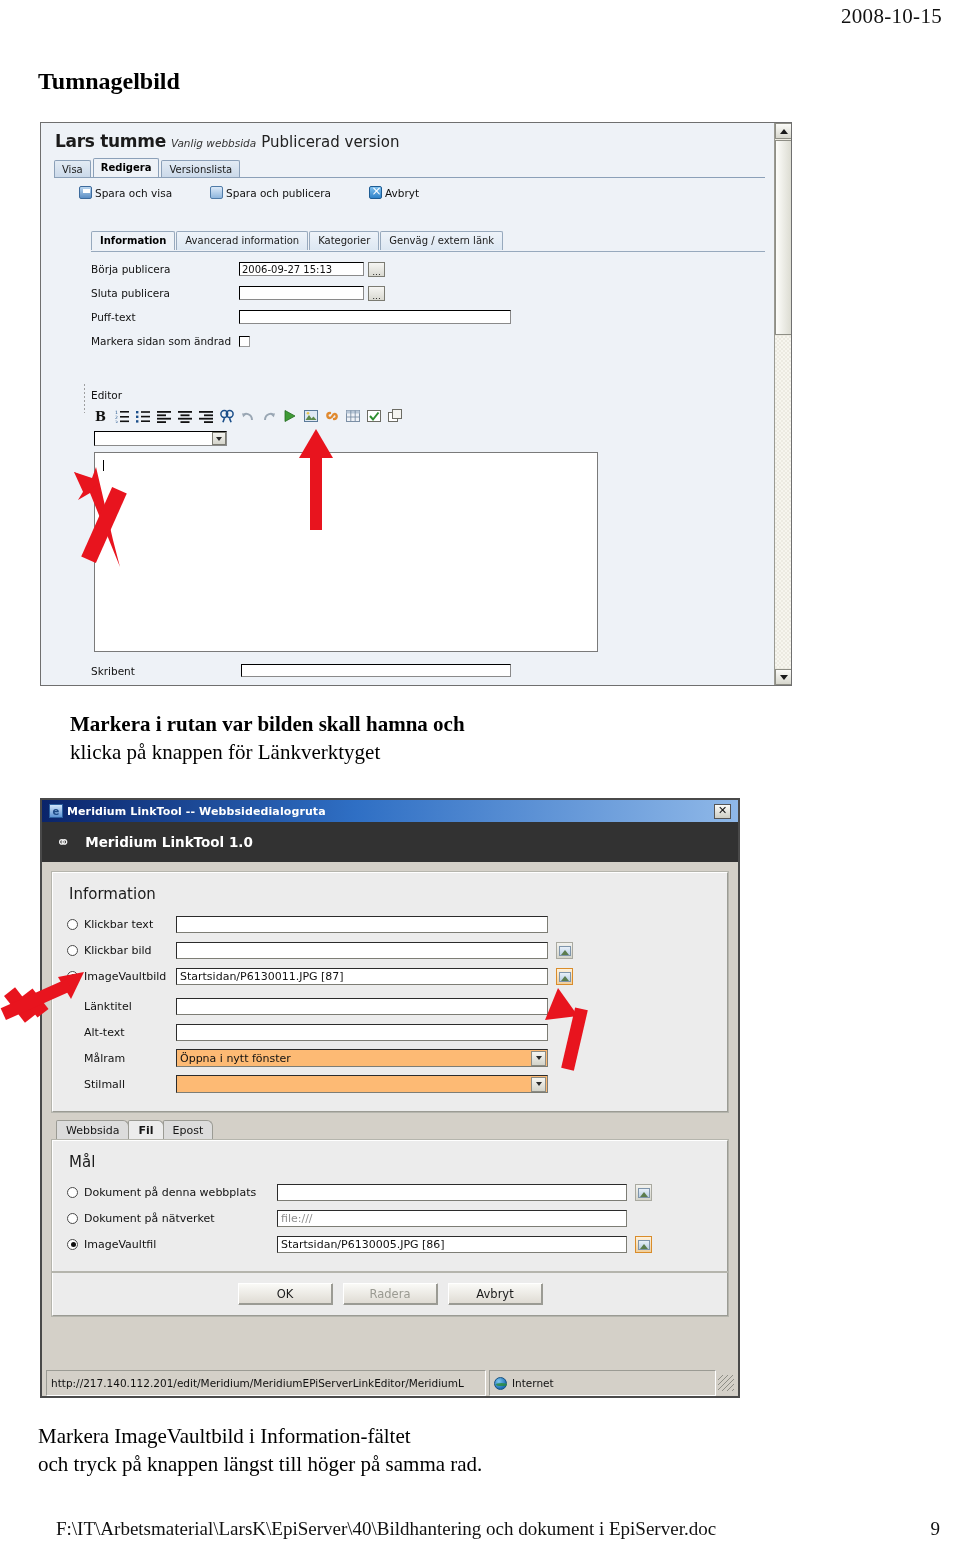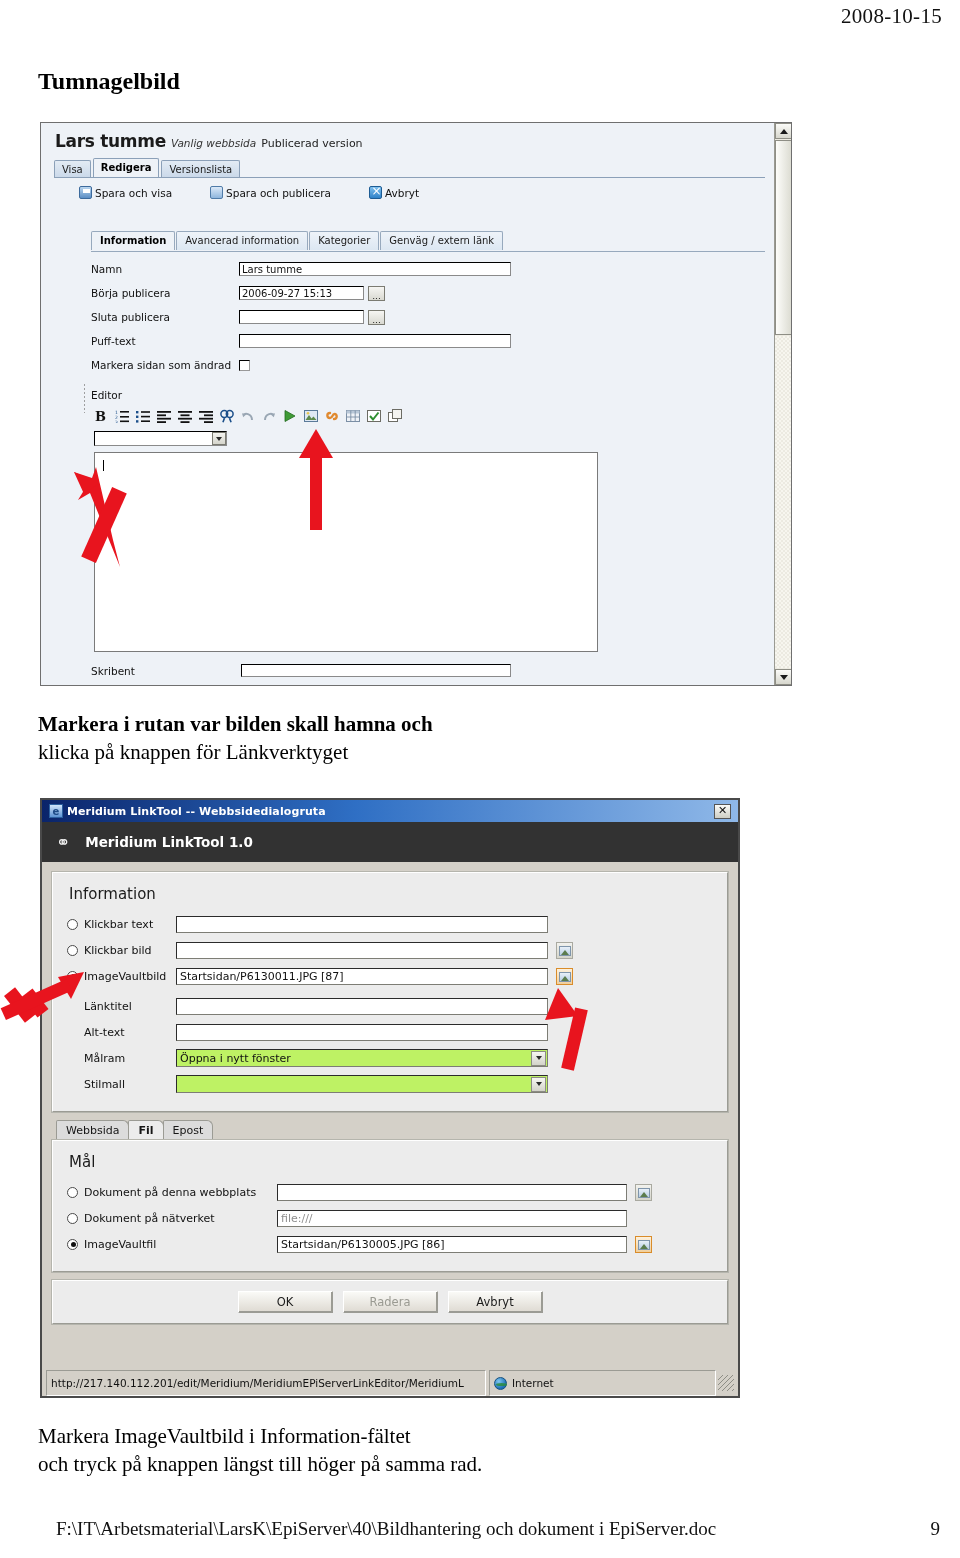--- a/index.html
+++ b/index.html
@@ -40,21 +40,21 @@
     white-space:nowrap;
     font-family:"DejaVu Sans", sans-serif;
   }
   .epi-pagetitle .big {
     font-size:17px; font-weight:bold; color:#1b1b1b; letter-spacing:-.3px;
   }
   .epi-pagetitle .ital {
     font-size:10.5px; font-style:italic; color:#333; margin-left:5px;
   }
   .epi-pagetitle .plain {
-    font-size:11px; color:#222; margin-left:5px;
+    font-size:15px; color:#222; margin-left:5px;
   }
 
   
   .epi-tabs {
     position:absolute; left:13px; top:35px; display:flex; align-items:flex-end;
   }
   .epi-tab {
     font-family:"DejaVu Sans", sans-serif;
     font-size:10px; color:#1a1a1a;
     padding:3px 7px 3px 7px;
@@ -197,21 +197,21 @@
     background-size:4px 4px;
   }
   .tri-u { width:0;height:0;border-left:4px solid transparent;border-right:4px solid transparent;border-bottom:5px solid #1a1a1a; }
   .tri-d { width:0;height:0;border-left:4px solid transparent;border-right:4px solid transparent;border-top:5px solid #1a1a1a; }
 
   
   .caption {
     position:absolute; left:38px;
     font-family:"Liberation Serif", serif; font-size:21px; color:#000; line-height:28px;
   }
-  #caption1 { top:710px; }
+  #caption1 { top:710px;margin-left:32px; }
   #caption1 .l1 { font-weight:bold; }
   #caption2 { top:1422px; }
 
   
   #shot2 {
     left:40px; top:798px; width:700px; height:600px;
     background:#d4d0c8;
     border:2px solid #4a4a4a;
     overflow:hidden;
   }
@@ -294,21 +294,21 @@
   .imgbtn .pic {
     position:absolute; left:2px; top:3px; width:12px; height:10px;
     background:linear-gradient(#e8f0f8,#b9cfe4); border:1px solid #7f95ab;
   }
   .imgbtn .pic:after {
     content:""; position:absolute; left:1px; bottom:0; width:0; height:0;
     border-left:4px solid transparent; border-right:4px solid transparent;
     border-bottom:5px solid #5b7c4d;
   }
   .dlg-sel {
-    height:18px; background:#bef264;
+    height:18px; background:#fdba74;
     border:1px solid #7d7d75; border-top-color:#2b2b2b; border-left-color:#2b2b2b;
     display:flex; align-items:center; justify-content:space-between;
     font-family:"DejaVu Sans", sans-serif; font-size:11px; color:#111; padding-left:3px;
   }
   .dlg-selbtn {
     width:15px; height:15px; margin-right:1px;
     background:linear-gradient(#f6f6f2,#d3d3c9);
     border:1px solid #8c8c84; display:flex; align-items:center; justify-content:center;
   }
 
@@ -318,21 +318,21 @@
   .tg-tab {
     font-family:"DejaVu Sans", sans-serif; font-size:11px; color:#161616;
     padding:3px 9px 3px 9px; background:#dcdcdc;
     border:1px solid #9b9b94; border-bottom:none; margin-right:-1px;
     border-radius:2px 6px 0 0; line-height:13px;
   }
   .tg-tab.active { background:#ececec; font-weight:bold; }
 
   
   .dlg-footer {
-    margin-top:8px; background:#ececec;
+    background:#ececec;
     border:1px solid #fff; border-right-color:#9b9b94; border-bottom-color:#9b9b94;
     outline:1px solid #b5b5ad;
     height:44px; display:flex; align-items:center; justify-content:center; gap:10px;
   }
   .btn {
     width:95px; height:22px;
     background:linear-gradient(#fafaf7,#dedad2);
     border:1px solid #9b9b94; border-top-color:#fff; border-left-color:#fff;
     box-shadow:inset -1px -1px 0 #9b9b94;
     font-family:"DejaVu Sans", sans-serif; font-size:11.5px; color:#1b1b1b;
@@ -414,24 +414,20 @@
 
     <div class="epi-subtabs">
       <div class="epi-subtab active">Information</div>
       <div class="epi-subtab">Avancerad information</div>
       <div class="epi-subtab">Kategorier</div>
       <div class="epi-subtab">Genväg / extern länk</div>
     </div>
     <div class="epi-subline"></div>
 
     <div class="epi-form">
-      <div class="epi-row">
-        <div class="lab">Namn</div>
-        <div class="epi-inp w-namn">Lars tumme</div>
-      </div>
       <div class="epi-row">
         <div class="lab">Börja publicera</div>
         <div class="epi-inp w-date">2006-09-27 15:13</div>
         <div class="dots-btn">...</div>
       </div>
       <div class="epi-row">
         <div class="lab">Sluta publicera</div>
         <div class="epi-inp w-date"></div>
         <div class="dots-btn">...</div>
       </div>

